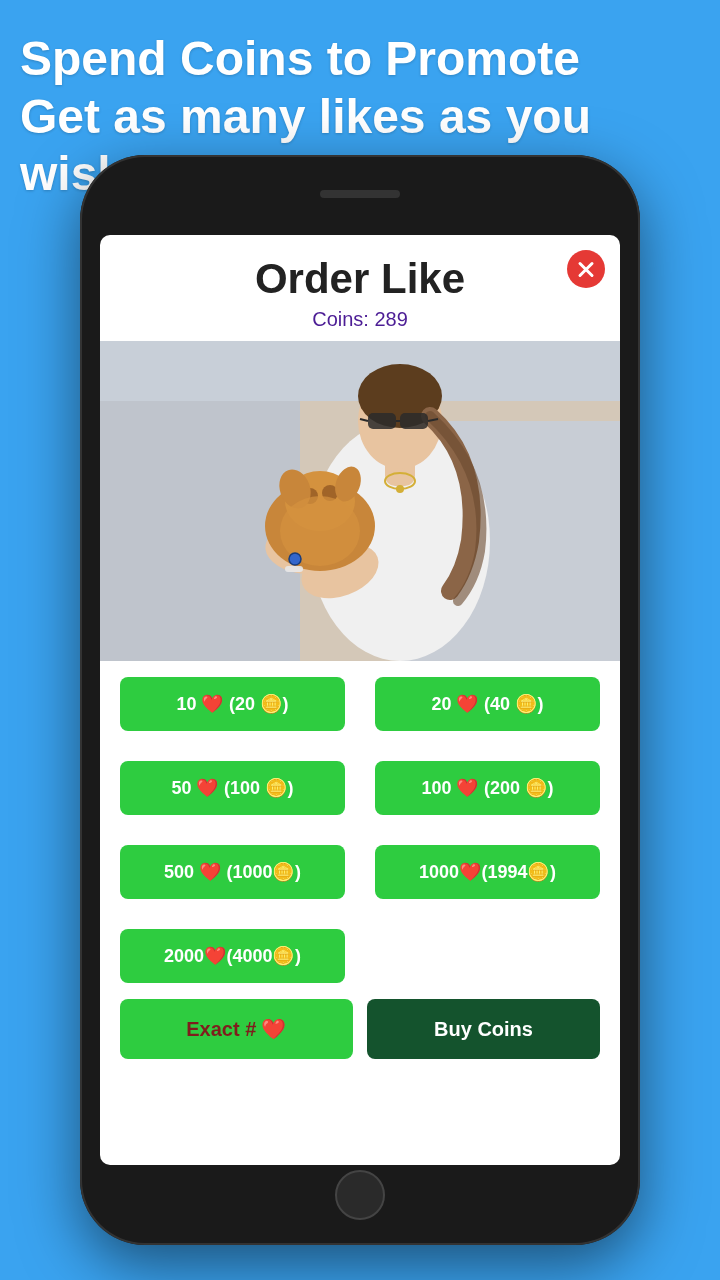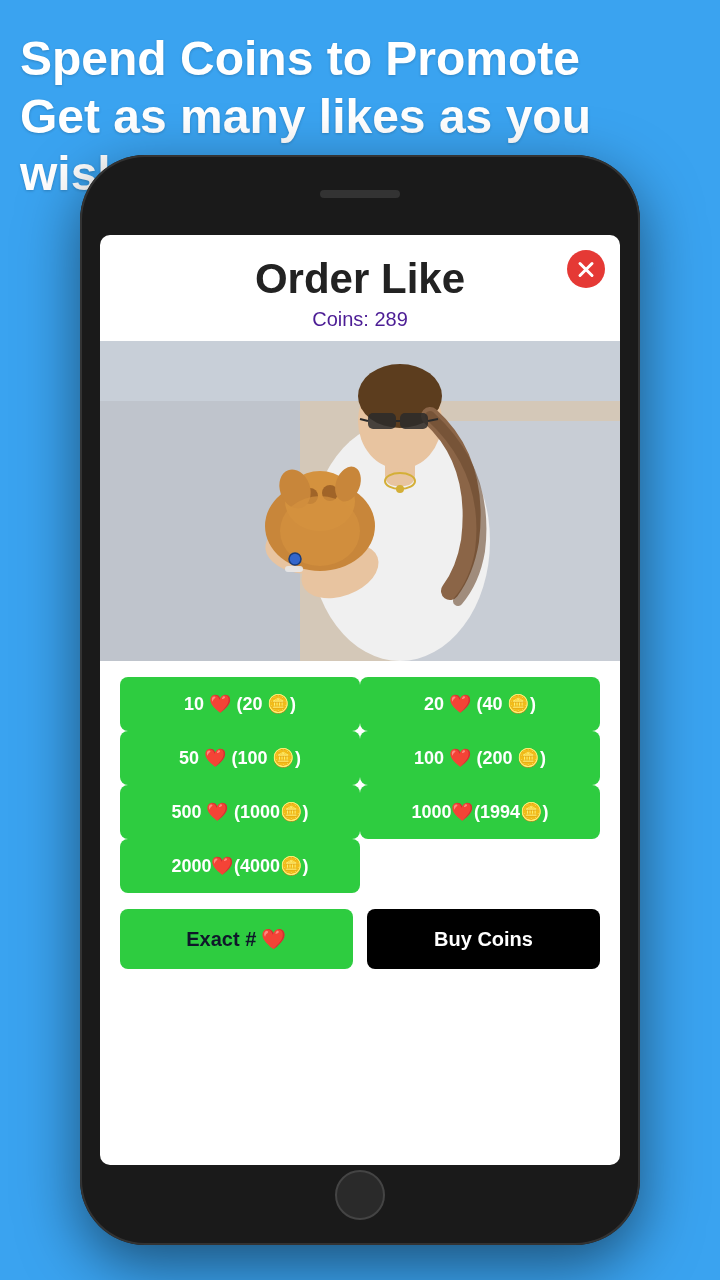--- a/index.html
+++ b/index.html
@@ -119,21 +119,21 @@
 
     
     .profile-svg {
       width: 100%;
       height: 320px;
     }
 
     .order-grid {
       display: grid;
       grid-template-columns: 1fr 1fr;
-      gap: 0;
+      gap: 30px;
       padding: 16px 20px;
     }
 
     .order-btn {
       background: #2ecc40;
       border: none;
       border-radius: 8px;
       color: white;
       font-size: 18px;
       font-weight: 600;
@@ -150,30 +150,30 @@
       display: grid;
       grid-template-columns: 1fr 1fr;
       gap: 14px;
       padding: 0 20px 20px;
     }
 
     .exact-btn {
       background: #2ecc40;
       border: none;
       border-radius: 8px;
-      color: #0f172a;
+      color: #7f1d1d;
       font-size: 20px;
       font-weight: 600;
       padding: 18px 0;
       cursor: pointer;
       text-align: center;
     }
 
     .buy-coins-btn {
-      background: #000000;
+      background: #14532d;
       border: none;
       border-radius: 8px;
       color: white;
       font-size: 20px;
       font-weight: 700;
       padding: 18px 8px;
       cursor: pointer;
       text-align: center;
     }
 

